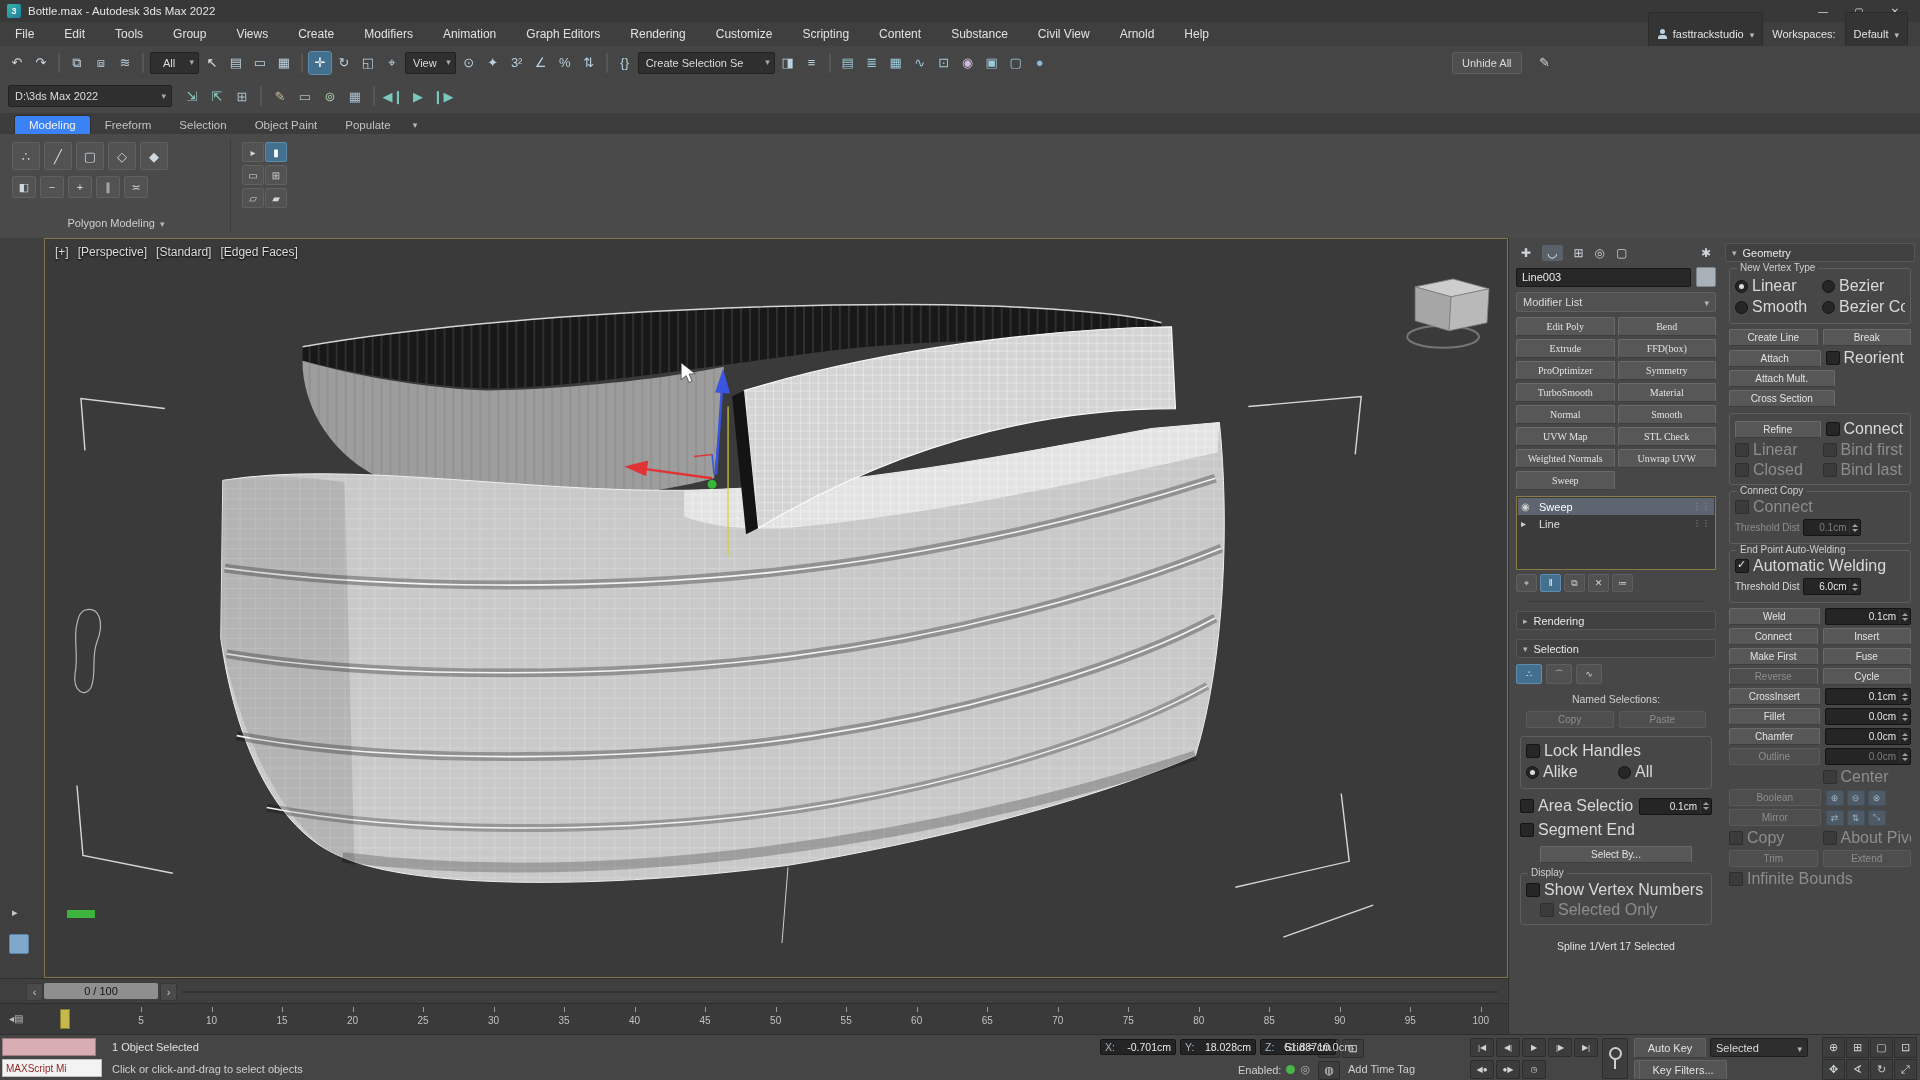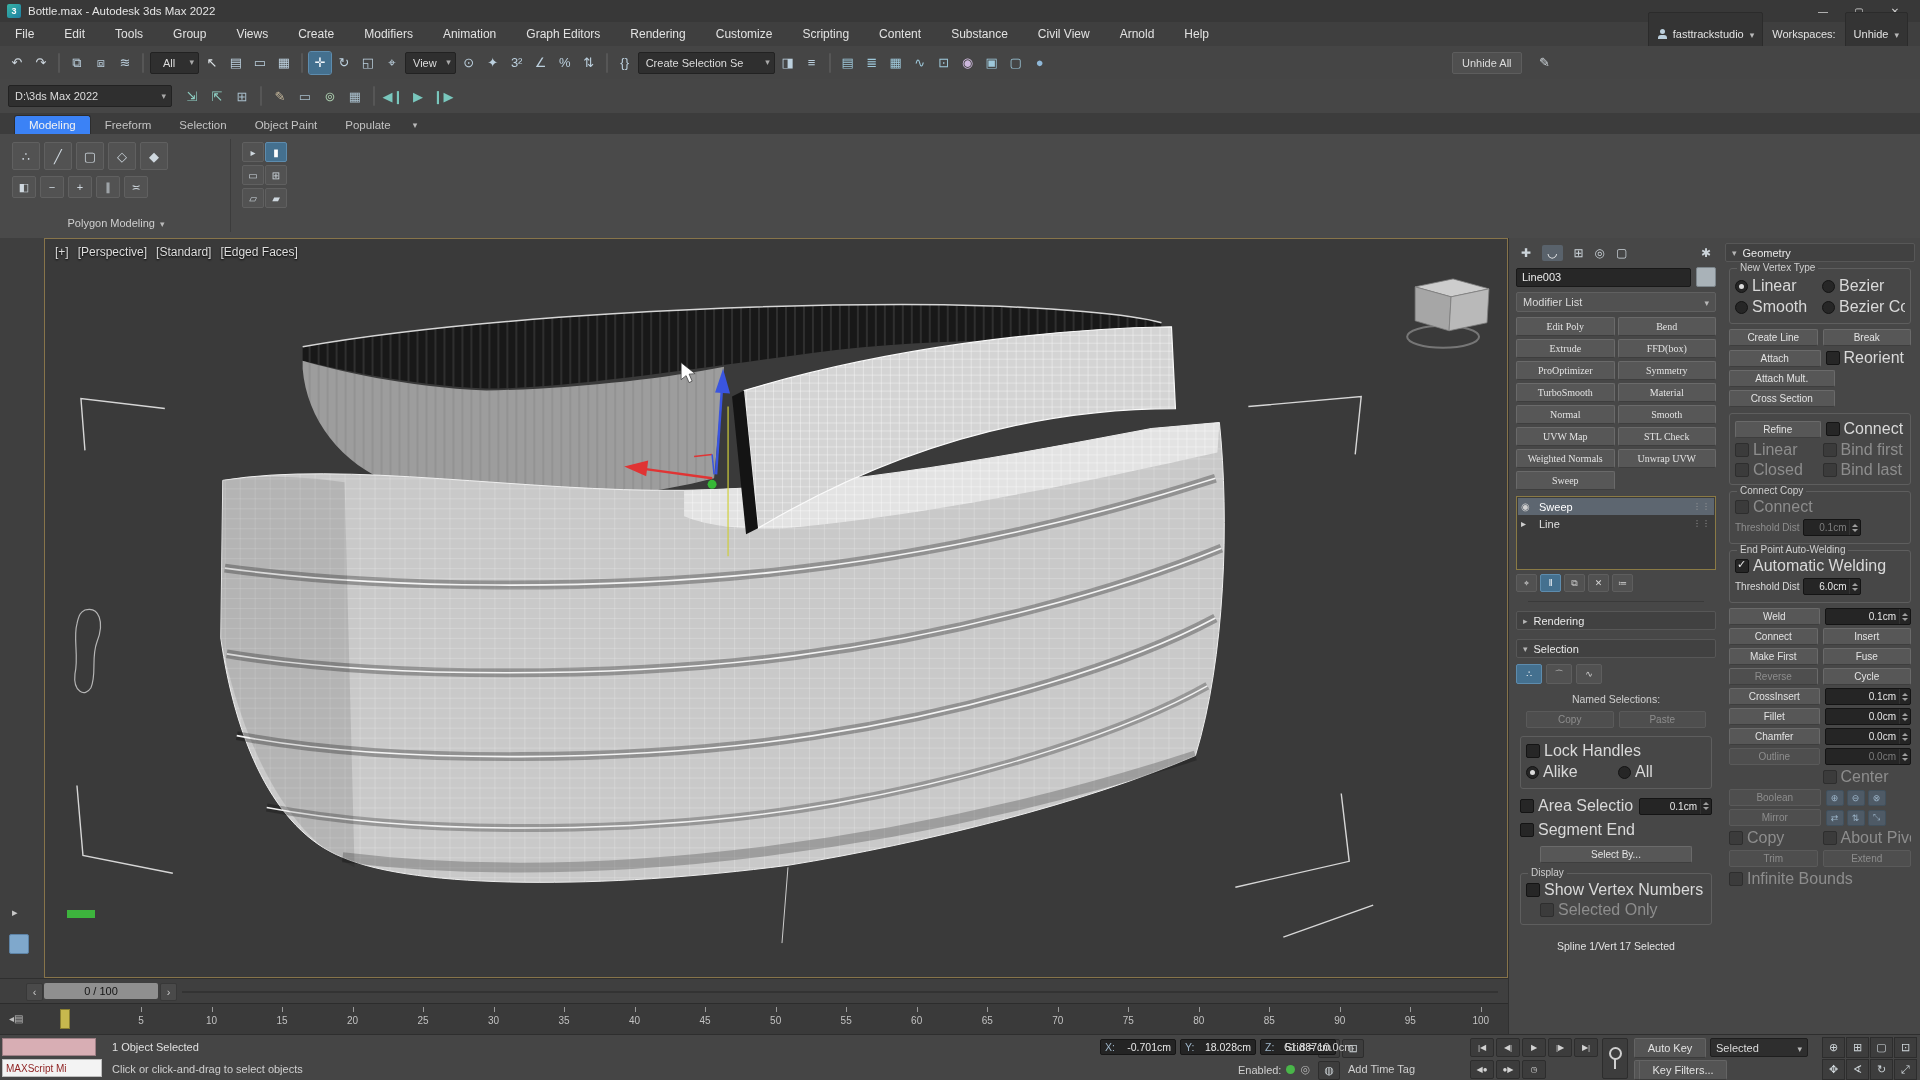--- a/index.html
+++ b/index.html
@@ -217,21 +217,21 @@
         <span class="menu-item">Help</span>
       </div>
     <div class="mb-right">
       <span class="account-pill">
         <span class="person"></span>
         <span>fasttrackstudio</span>
           <span class="caret"></span>
       </span>
       <span>Workspaces:</span>
       <span class="account-pill">
-        <span>Unhide</span>
+        <span>Default</span>
           <span class="caret"></span>
       </span>
     </div>
   </div>
 
   <div class="toolbar1">
     <div style="display:flex;align-items:center;gap:2px">
         <span class="tbi" style="color: rgb(205, 214, 222);">↶</span>
         <span class="tbi" style="color: rgb(205, 214, 222);">↷</span>
         <span class="tbi sep"></span>

